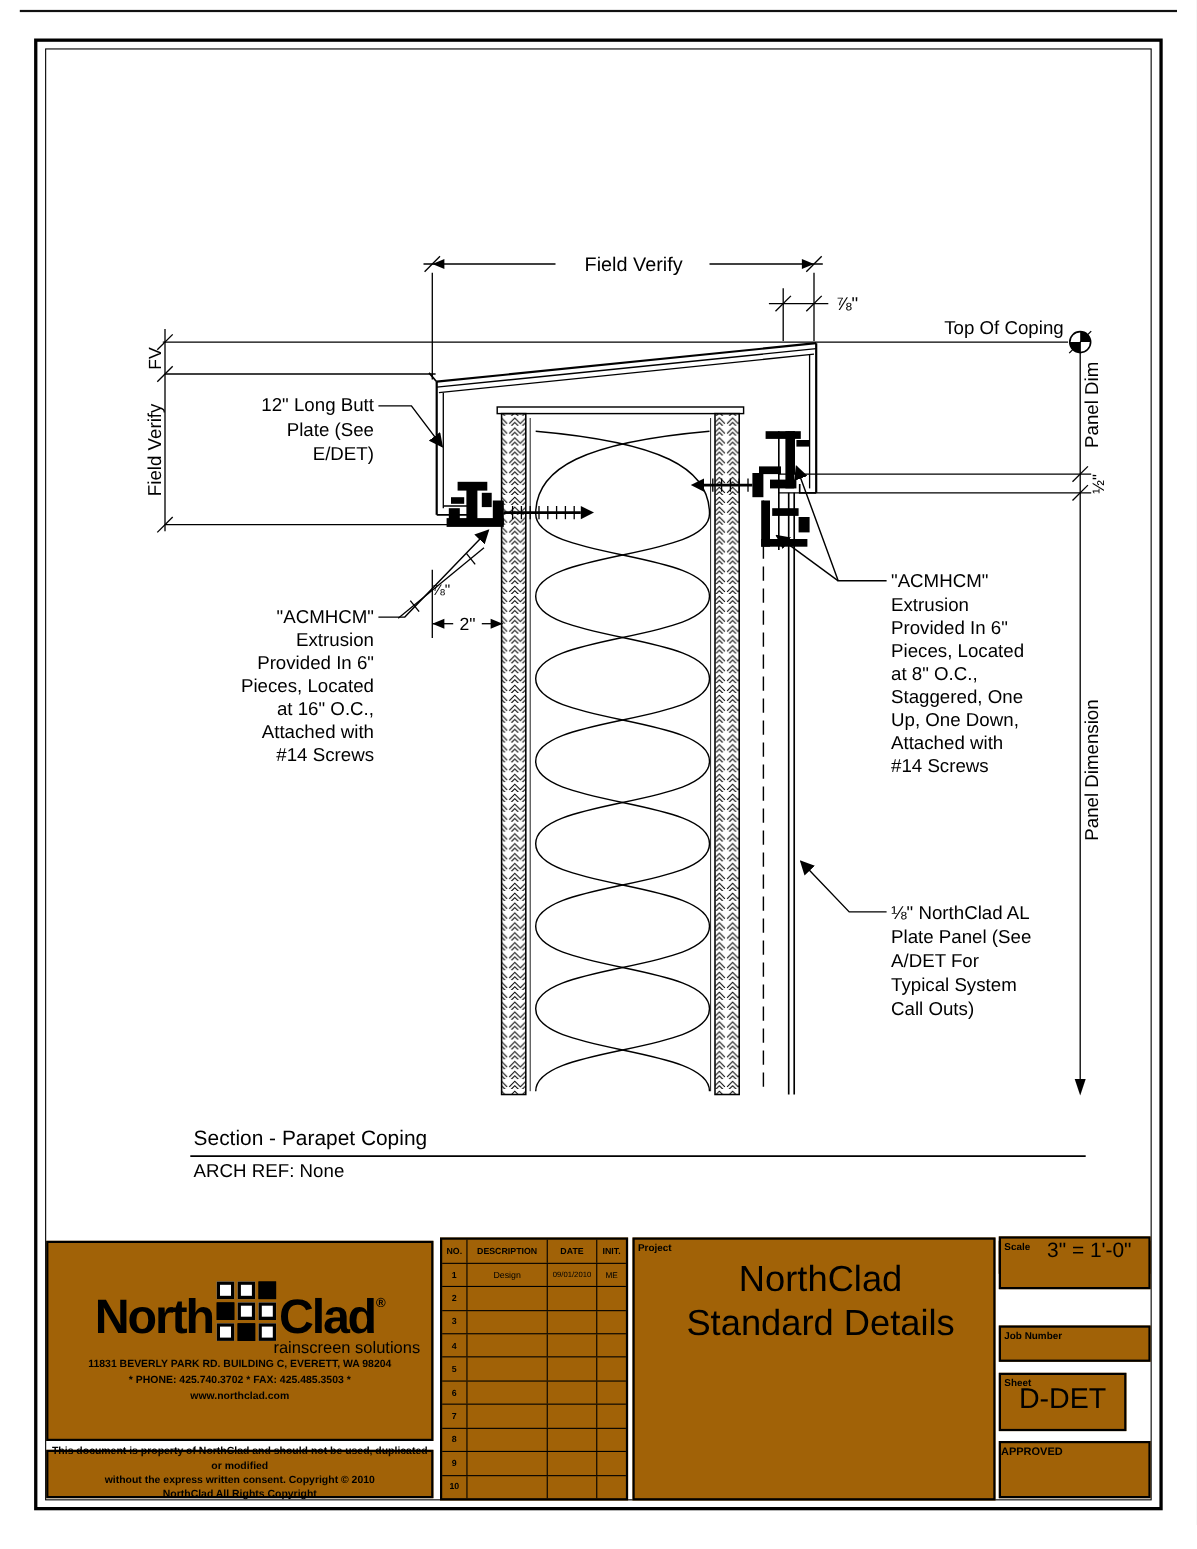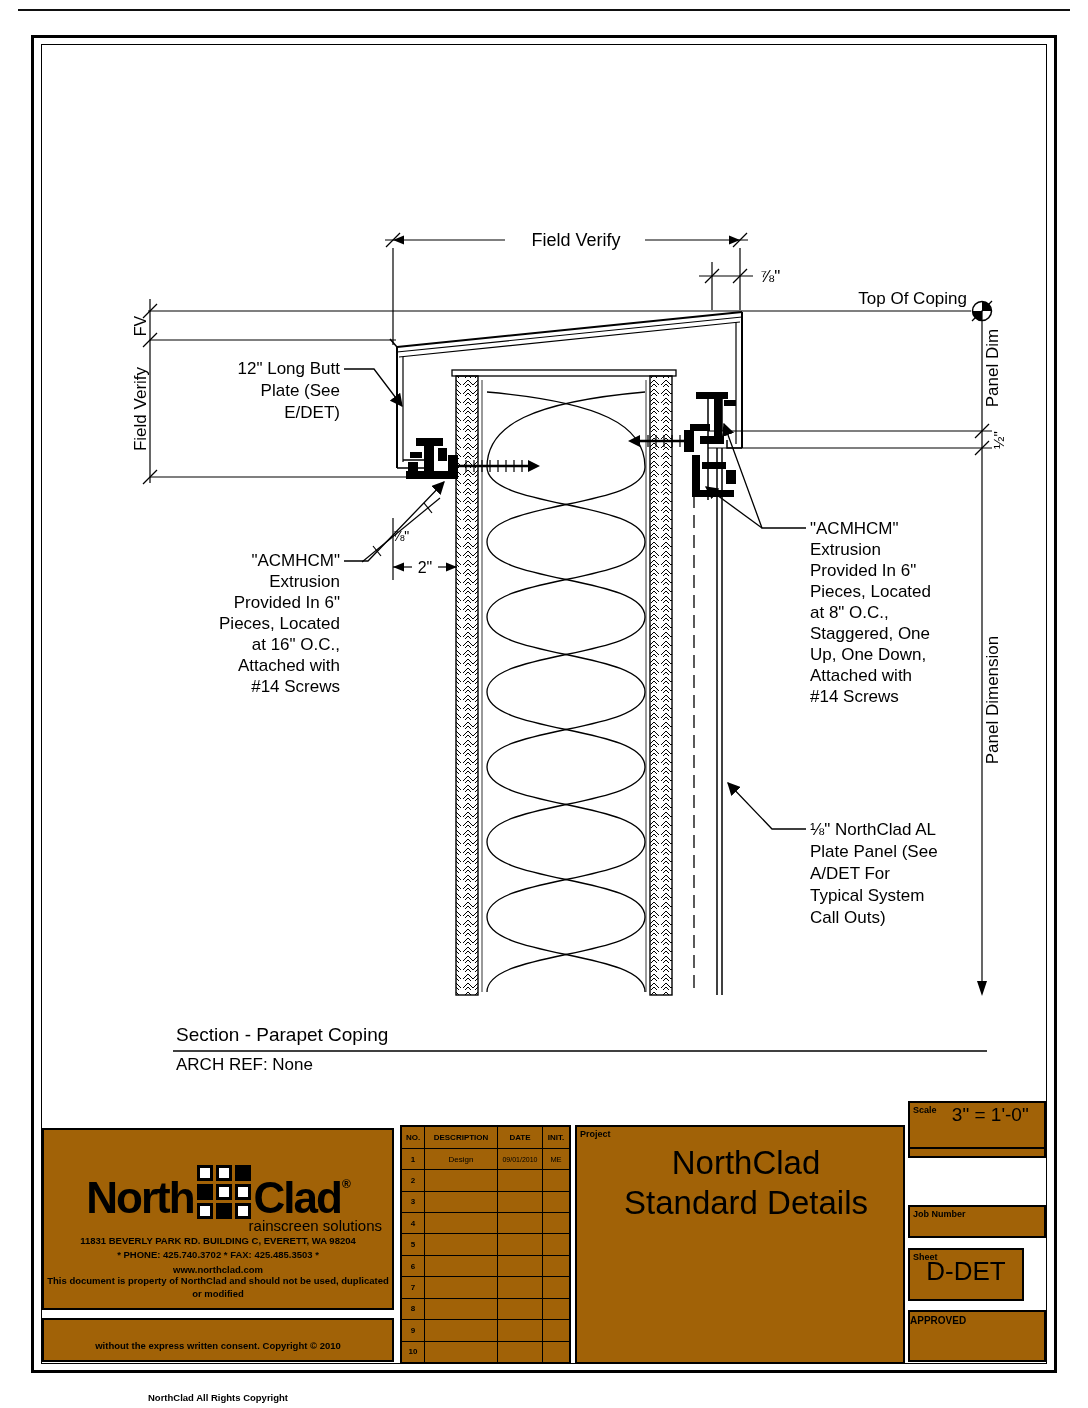--- a/index.html
+++ b/index.html
@@ -16,21 +16,21 @@
   .logo-row{display:flex;align-items:flex-end;}
   .logo-word{font-size:44px;font-weight:bold;letter-spacing:-2px;line-height:0.78;}
   .logo-grid{display:grid;grid-template-columns:repeat(3,16px);grid-template-rows:repeat(3,16px);gap:3px;margin:0 3px;position:relative;top:4px;}
   .logo-cell{border:3px solid #000;box-sizing:border-box;background:#fff;}
   .logo-cell.f{background:#000;}
   .logo-reg{font-size:12px;font-weight:bold;position:relative;top:-24px;left:1px;}
   .logo-tagline{align-self:flex-end;font-size:15px;margin-top:2px;padding-right:10px;}
   .logo-address{text-align:center;font-size:9.5px;font-weight:bold;line-height:1.5;}
   
   .disclaimer{display:flex;flex-direction:column;justify-content:center;height:100%;
-              text-align:center;font-size:9.5px;font-weight:bold;line-height:1.35;gap:39px;}
+              text-align:center;font-size:9.5px;font-weight:bold;line-height:1.35;}
   
   .rev-table{display:flex;flex-direction:column;height:100%;}
   .rev-row{display:grid;grid-template-columns:23px 1fr 45px 26px;height:21.6px;border-top:1.5px solid #000;}
   .rev-row.header{height:22px;border-top:none;font-weight:bold;}
   .rev-cell{border-right:1.5px solid #000;display:flex;align-items:center;justify-content:center;
             font-size:8px;overflow:hidden;white-space:nowrap;}
   .rev-cell:last-child{border-right:none;}
   .rev-no{font-weight:bold;}
   .rev-date{font-size:7px;}
   .rev-init{font-size:7.5px;font-weight:normal;}
@@ -369,21 +369,21 @@
     <div class="tiny-label">Project</div>
     <div class="project-inner">
       <div class="project-title">
         <div>NorthClad</div>
         <div>Standard Details</div>
       </div>
     </div>
   </div>
 
   <div class="box" style="left:908px;top:1128px;width:138px;height:30px;"></div>
-  <div class="box" style="left:908px;top:1101px;width:138px;height:48px;">
+  <div class="box" style="left:908px;top:1124px;width:138px;height:48px;">
     <div class="tiny-label" style="float:left;">Scale</div>
     <div class="meta-value-lg">3" = 1'-0"</div>
   </div>
   <div class="box" style="left:908px;top:1205px;width:138px;height:33px;">
     <div class="tiny-label">Job Number</div>
   </div>
   <div class="box" style="left:908px;top:1248px;width:116px;height:53px;">
     <div class="tiny-label" style="position:absolute;">Sheet</div>
     <div class="meta-sheet">D-DET</div>
   </div>

